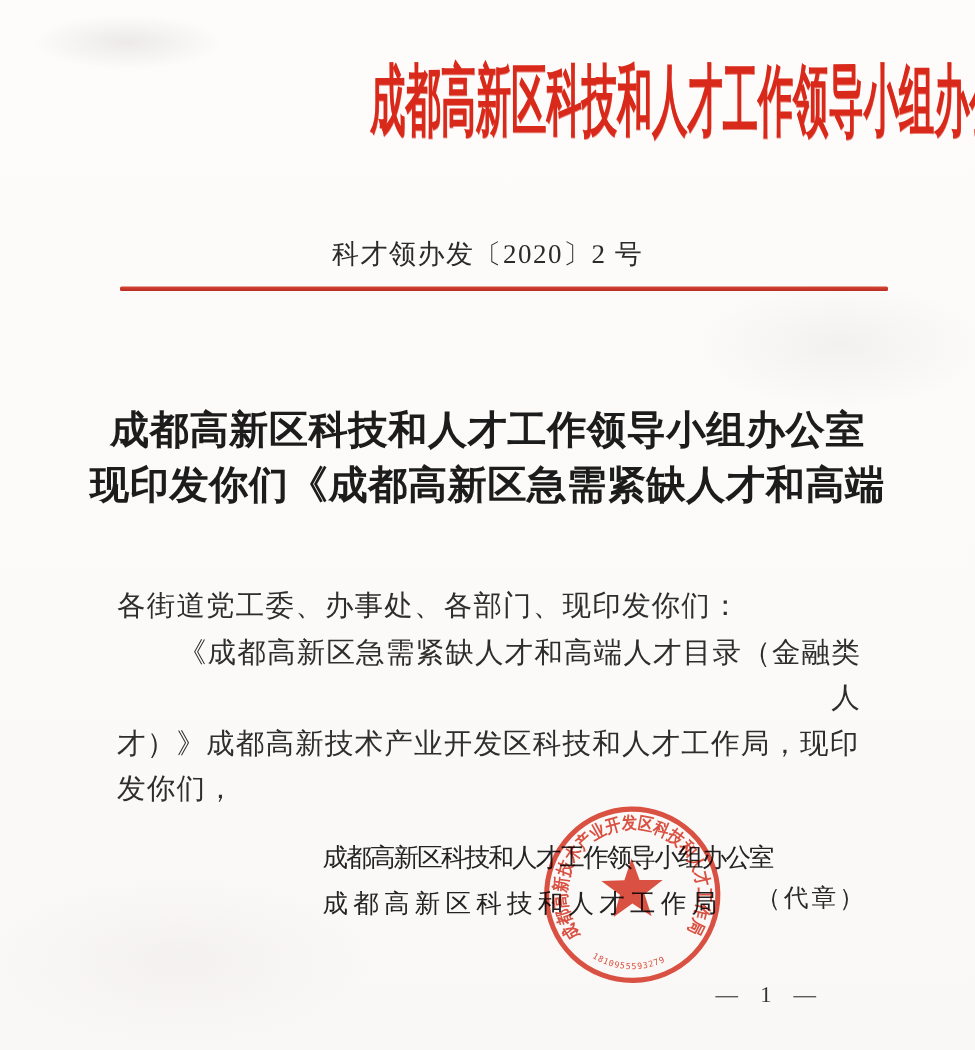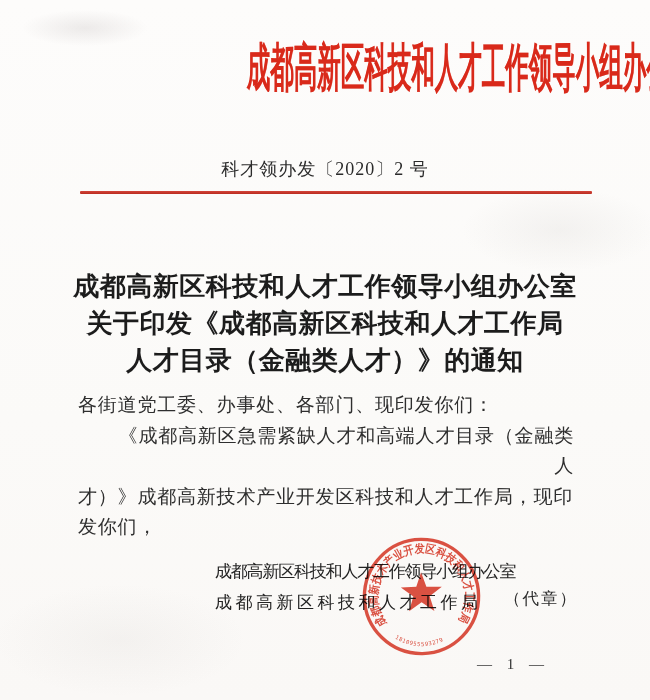--- a/index.html
+++ b/index.html
@@ -87,22 +87,21 @@
   <div class="red-header">
     <span>成都高新区科技和人才工作领导小组办公室文件</span>
   </div>
 
   <div class="doc-number">科才领办发〔2020〕2 号</div>
 
   <div class="red-line"></div>
 
   <div class="doc-title">
     <div>成都高新区科技和人才工作领导小组办公室</div>
-    <div>关于印发《成都高新区科技和人才工作局</div>
-    <div>人才目录（金融类人才）》的通知</div>
+    <div>现印发你们《成都高新区急需紧缺人才和高端</div>
   </div>
 
   <div class="doc-body">
     <div>各街道党工委、办事处、各部门、现印发你们：</div>
     <div class="indent">《成都高新区急需紧缺人才和高端人才目录（金融类人</div>
     <div>才）》成都高新技术产业开发区科技和人才工作局，现印发你们，</div>
   </div>
 
   <div class="sig-line1">成都高新区科技和人才工作领导小组办公室</div>
   <div class="sig-line2">成都高新区科技和人才工作局</div>

